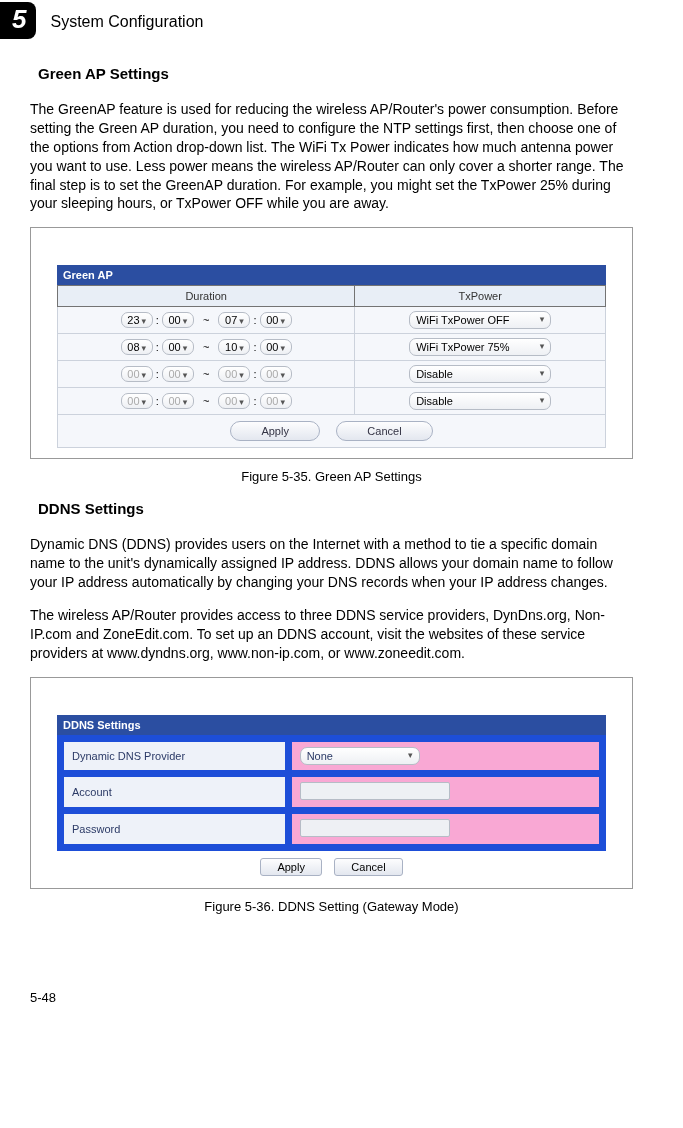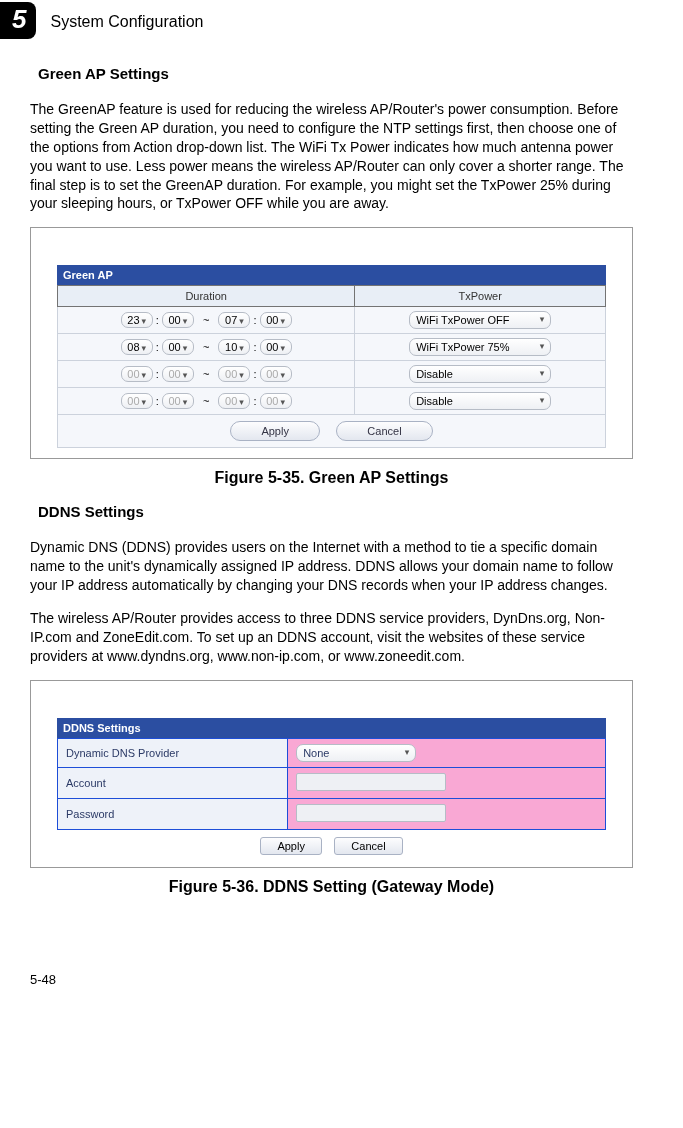--- a/index.html
+++ b/index.html
@@ -102,31 +102,31 @@
       border: 1px solid #a9b2c4;
       background: linear-gradient(#fdfdfe,#e3e7ef);
       color: #334;
       font-size: 11px;
       padding: 3px 30px;
       border-radius: 10px;
       margin: 0 6px;
     }
     .figure-caption {
       text-align: center;
-      font-weight: bold;
-      font-size: 16px;
+      font-weight: normal;
+      font-size: 13px;
       margin: 10px 0 16px 0;
     }
     .ddns-table {
       width: 100%;
       border-collapse: collapse;
       font-size: 11px;
     }
     .ddns-table td {
-      border: 1px solid #1d4ed8;
+      border: 7px solid #1d4ed8;
       background: #eef2f9;
       padding: 5px 8px;
       color: #2b3a66;
     }
     .ddns-table td.field {
       background: #f9a8d4;
       width: 58%;
     }
     .txt-input {
       display: inline-block;

